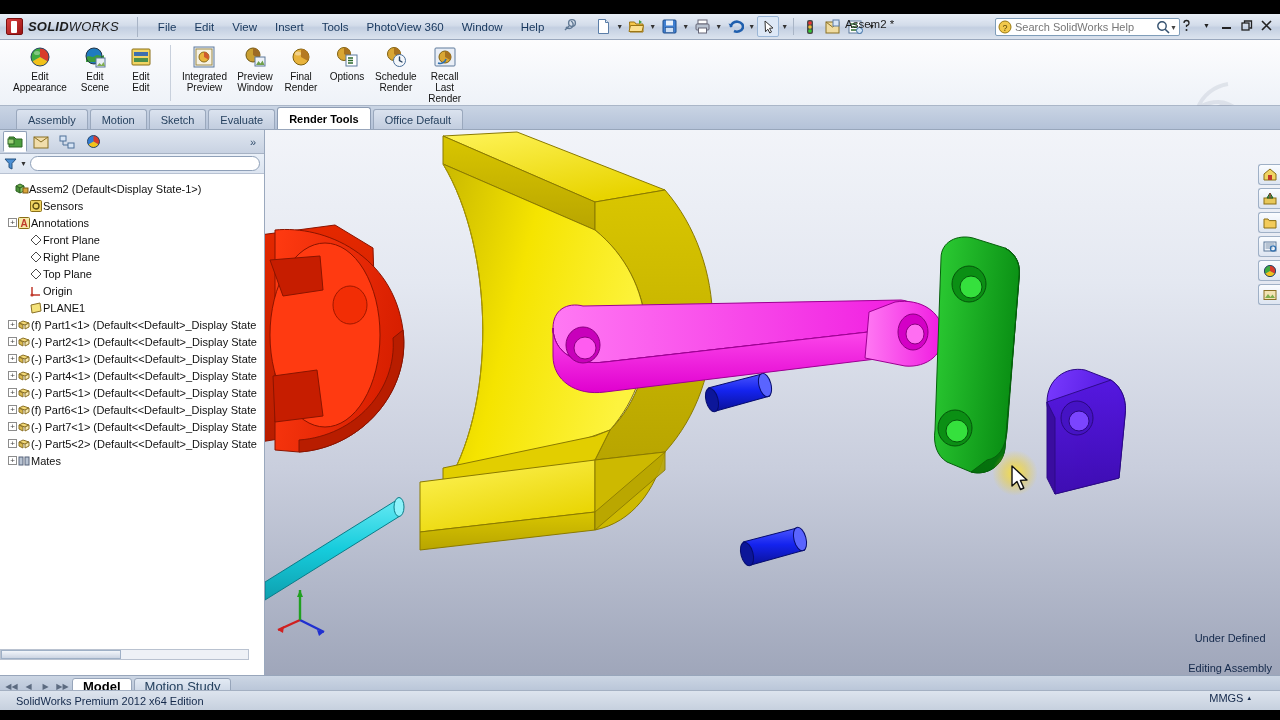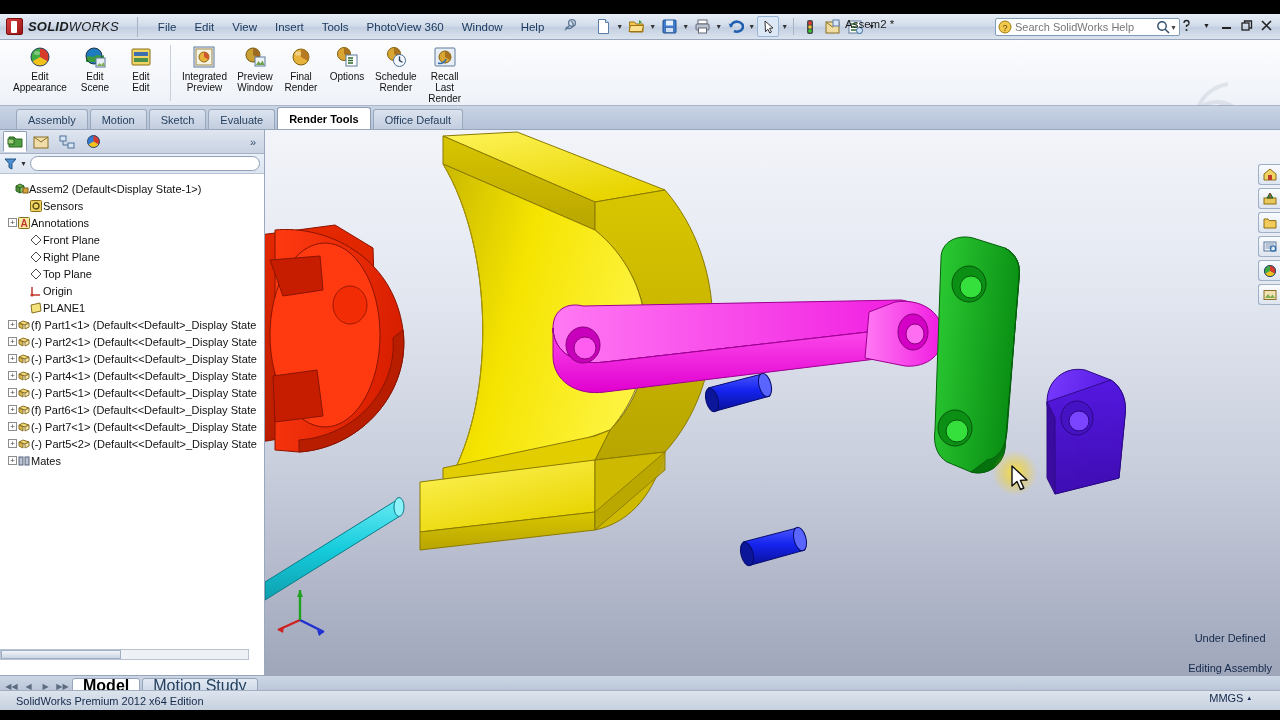--- a/index.html
+++ b/index.html
@@ -90,21 +90,21 @@
 
   .cursor{position:absolute;left:745px;top:335px;z-index:9;}
   .glow{position:absolute;left:727px;top:320px;width:46px;height:46px;z-index:8;
     background:radial-gradient(circle,rgba(255,225,40,.85) 0%,rgba(245,210,30,.45) 35%,rgba(230,200,30,0) 70%);}
 
   
   .btabs{position:absolute;left:0;top:675px;width:1280px;height:21px;
     background:linear-gradient(to bottom,#ccd6e4,#b3c0d4);border-top:1px solid #98a6bb;
     display:flex;align-items:center;padding-left:4px;gap:2px;}
   .nav-b{width:15px;height:15px;display:flex;align-items:center;justify-content:center;font-size:8px;color:#5c6b80;}
-  .btab{height:17px;padding:0 10px;display:flex;align-items:center;font-size:16px;color:#24405e;
+  .btab{height:17px;padding:0 10px;display:flex;align-items:center;font-size:13px;color:#24405e;
     background:linear-gradient(to bottom,#e3eaf4,#c9d4e4);border:1px solid #97a5ba;border-radius:3px 3px 0 0;}
   .btab.active{background:#fff;color:#000;font-weight:bold;}
   .statusbar{position:absolute;left:0;top:690px;width:1280px;height:20px;
     background:linear-gradient(to bottom,#dde4ee,#c6d0de);border-top:1px solid #a4b0c2;
     display:flex;align-items:center;font-size:11px;color:#13284a;}
   .sb-left{padding-left:4px;margin-left:12px;}
   .sb-right{margin-left:auto;display:flex;align-items:center;gap:18px;padding-right:8px;flex-direction:column;}
   .blackbar{position:absolute;left:0;top:710px;width:1280px;height:10px;background:#000;}
   .blacktop{position:absolute;left:0;top:0;width:1280px;height:14px;background:#000;}
 </style>

